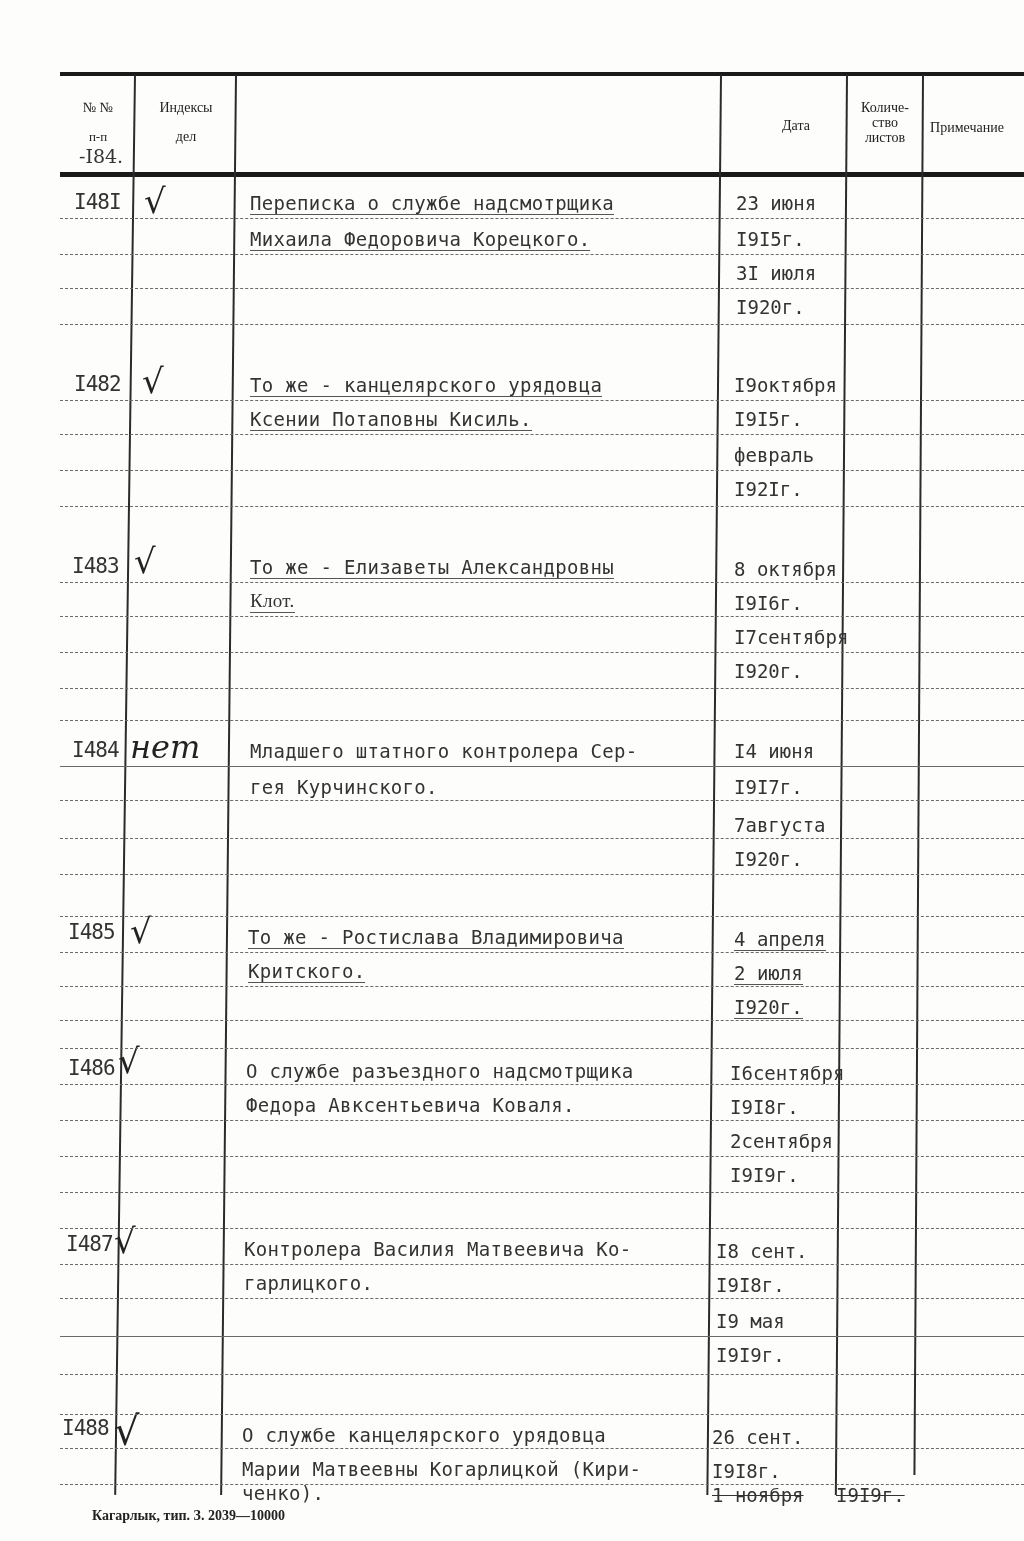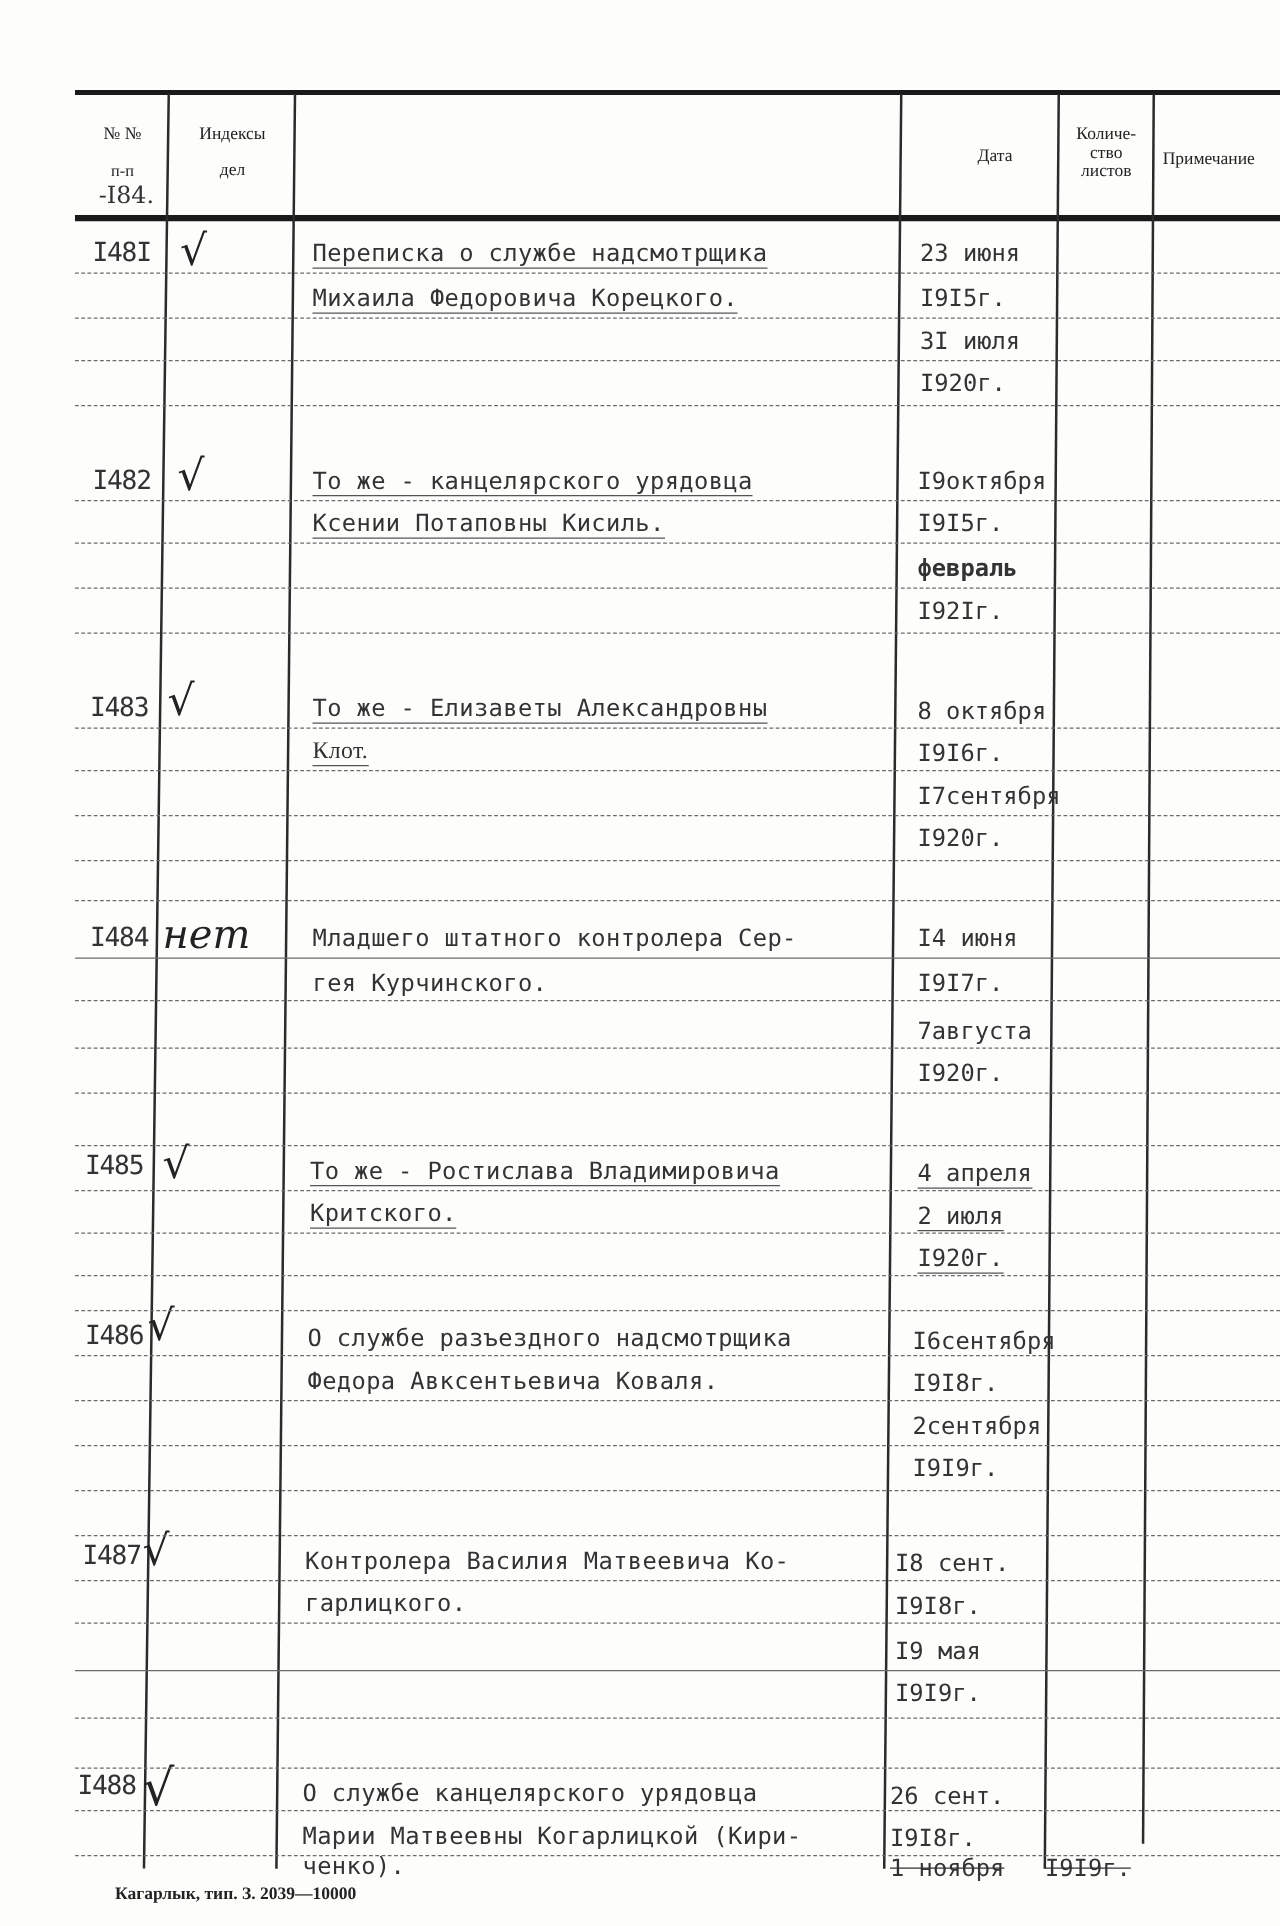--- a/index.html
+++ b/index.html
@@ -68,21 +68,21 @@
     <div class="dash" style="left:60px;top:136px;width:964px;"></div>
   </div>
 
   <div class="row" style="top:370px;">
     <div class="num" style="left:74px;top:2px;">I482</div>
     <div class="mark" style="left:142px;top:-6px;">√</div>
     <div class="title-line u" style="left:250px;top:4px;">То же - канцелярского урядовца</div>
     <div class="title-line u" style="left:250px;top:38px;">Ксении Потаповны Кисиль.</div>
     <div class="date-line" style="left:734px;top:4px;">I9октября</div>
     <div class="date-line" style="left:734px;top:38px;">I9I5г.</div>
-    <div class="date-line" style="left:734px;top:74px;font-weight:bold;">февраль</div>
+    <div class="date-line" style="left:734px;top:74px;">февраль</div>
     <div class="date-line" style="left:734px;top:108px;">I92Iг.</div>
     <div class="dash" style="left:60px;top:30px;width:964px;"></div>
     <div class="dash" style="left:60px;top:64px;width:964px;"></div>
     <div class="dash" style="left:60px;top:100px;width:964px;"></div>
     <div class="dash" style="left:60px;top:136px;width:964px;"></div>
   </div>
 
   <div class="row" style="top:552px;">
     <div class="num" style="left:72px;top:2px;">I483</div>
     <div class="mark" style="left:134px;top:-8px;">√</div>

